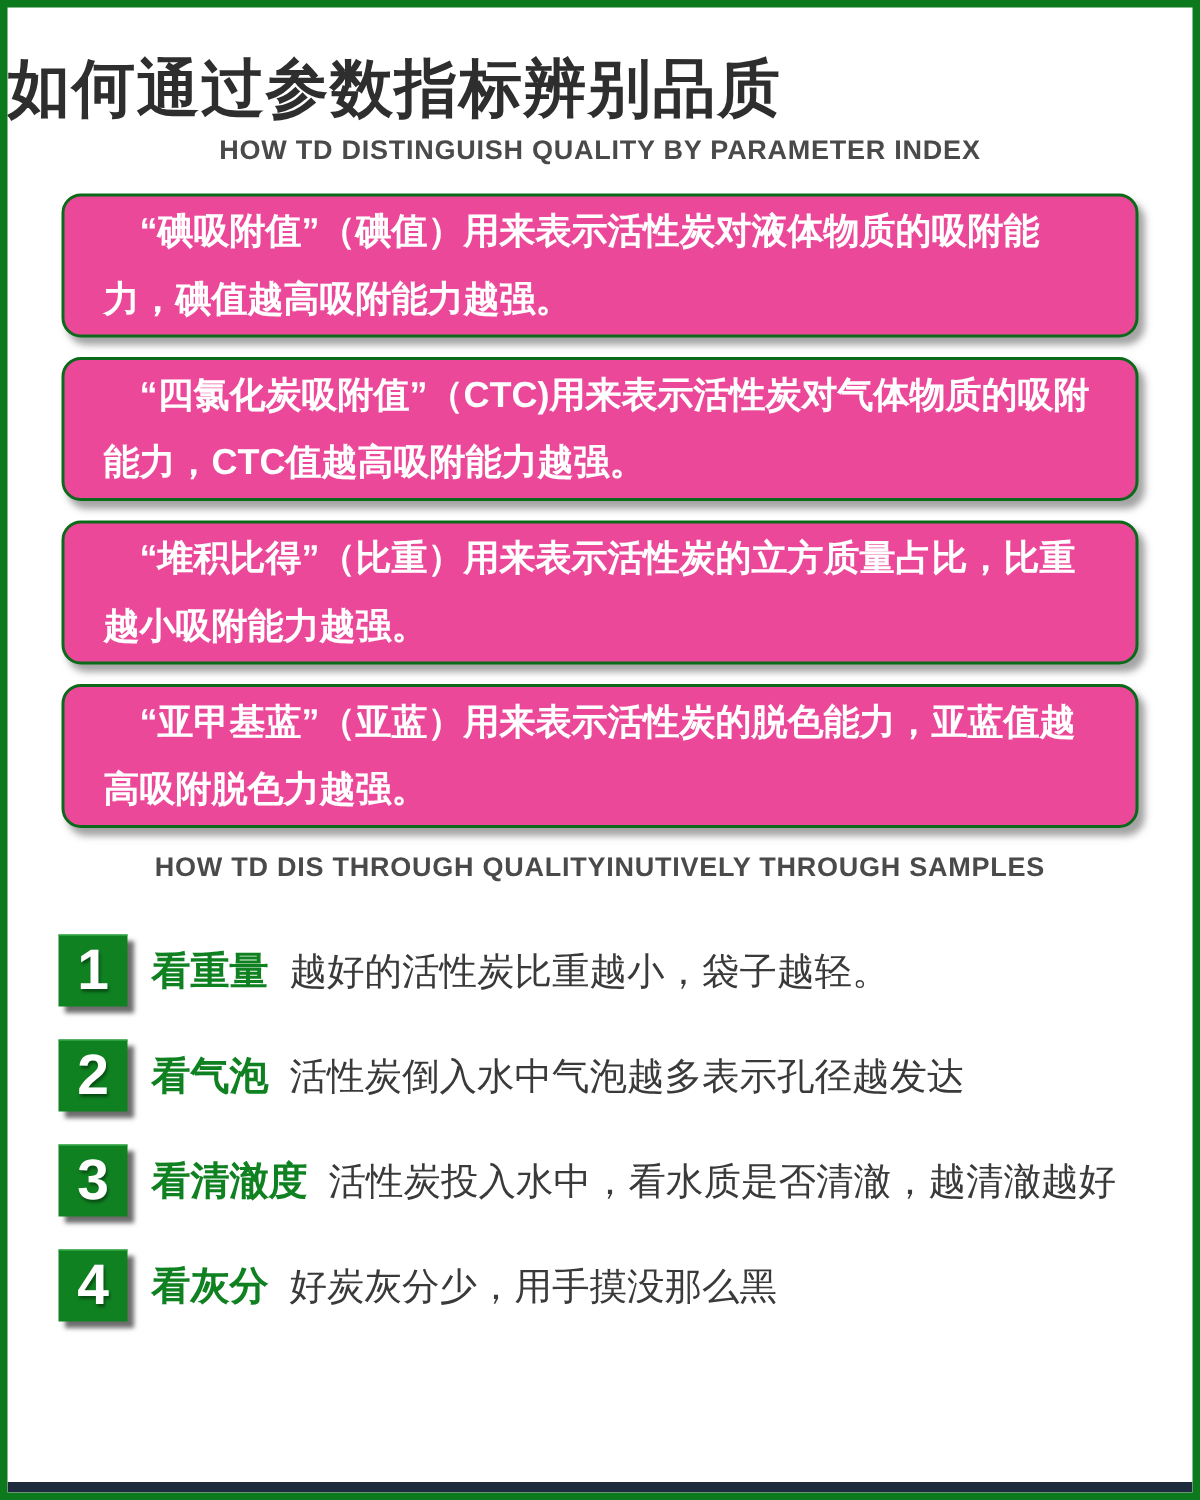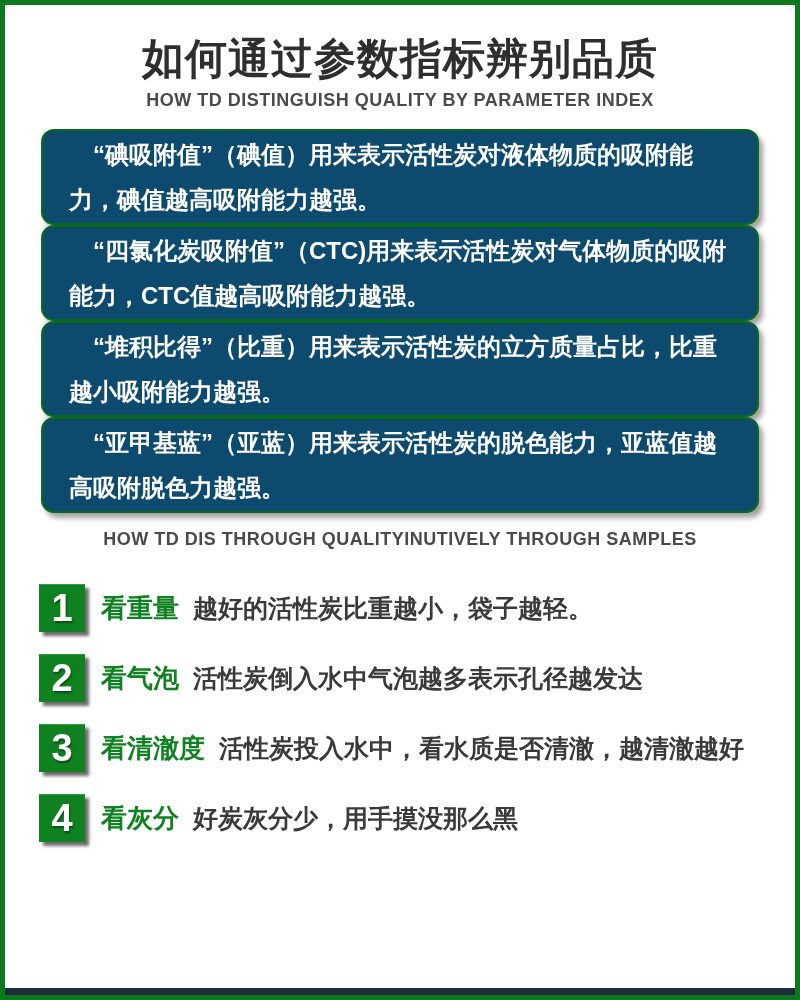--- a/index.html
+++ b/index.html
@@ -10,21 +10,21 @@
     position: relative;
     width: 800px;
     height: 1000px;
     background: #ffffff;
     border: 5px solid #0c7a1c;
     overflow: hidden;
   }
 
   
   .sec-title {
-    text-align: center;
+    text-align: left;
     font-size: 42px;
     font-weight: bold;
     color: #2e2e2e;
     letter-spacing: 1px;
   }
   .sec-subtitle {
     text-align: center;
     font-size: 18px;
     font-weight: 600;
     color: #4a4a4a;
@@ -36,30 +36,31 @@
   .subtitle-2 { margin-top: 16px; }
 
   
   .boxes {
     width: 718px;
     margin: 18px auto 0 auto;
   }
   .param-box {
     width: 100%;
     min-height: 93px;
-    background: #0c4a6e;
+    background: #ec4899;
     border: 2px solid #0b6a1a;
     border-radius: 13px;
     box-shadow: 4px 5px 5px rgba(90, 90, 90, 0.55);
     color: #ffffff;
     font-size: 24px;
     font-weight: bold;
     line-height: 45px;
     padding: 1px 26px 1px 26px;
     text-indent: 1em;
+    margin-bottom: 13px;
   }
 
   
   .items {
     width: 722px;
     margin: 34px auto 0 auto;
   }
   .item {
     display: flex;
     align-items: center;
@@ -84,21 +85,21 @@
   .item-label {
     color: #0f8121;
     font-size: 26px;
     font-weight: bold;
     margin-left: 16px;
     white-space: nowrap;
   }
   .item-text {
     color: #3a3a3a;
     font-size: 25px;
-    font-weight: bold;
+    font-weight: normal;
     margin-left: 14px;
     white-space: nowrap;
   }
 
   
   .bottom-bar {
     position: absolute;
     left: 0;
     right: 0;
     bottom: 0;

